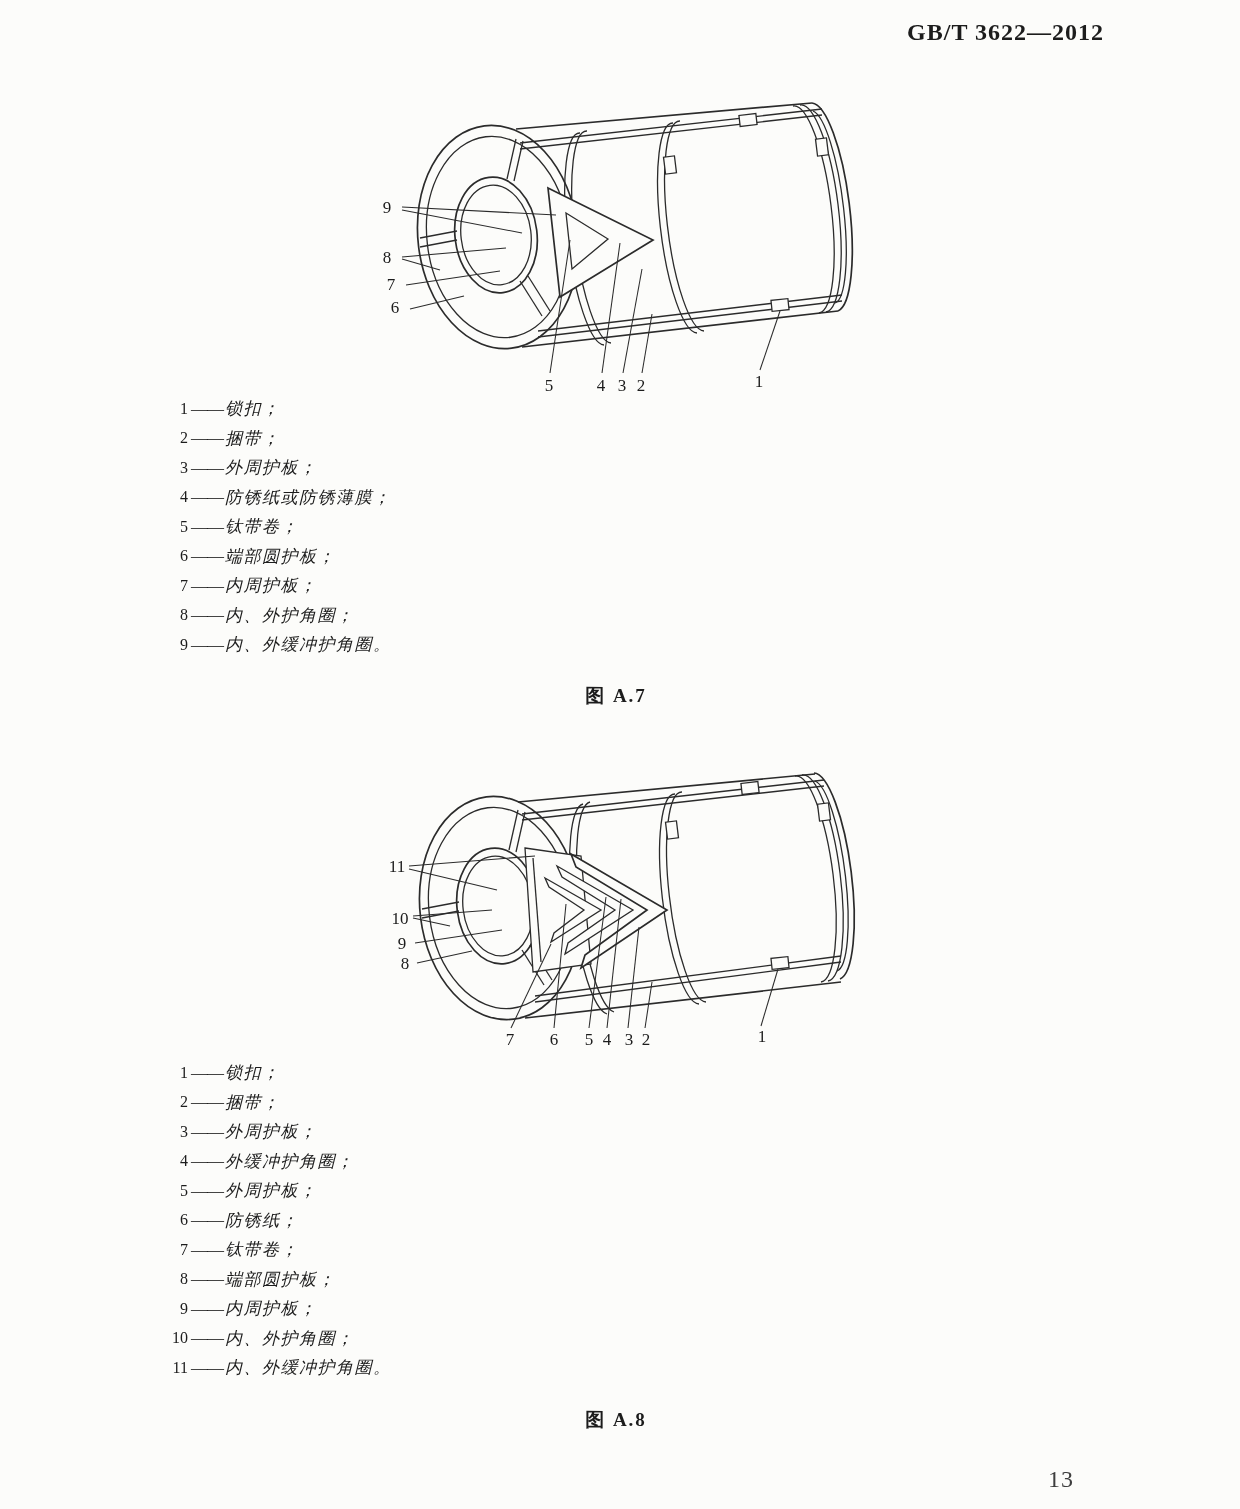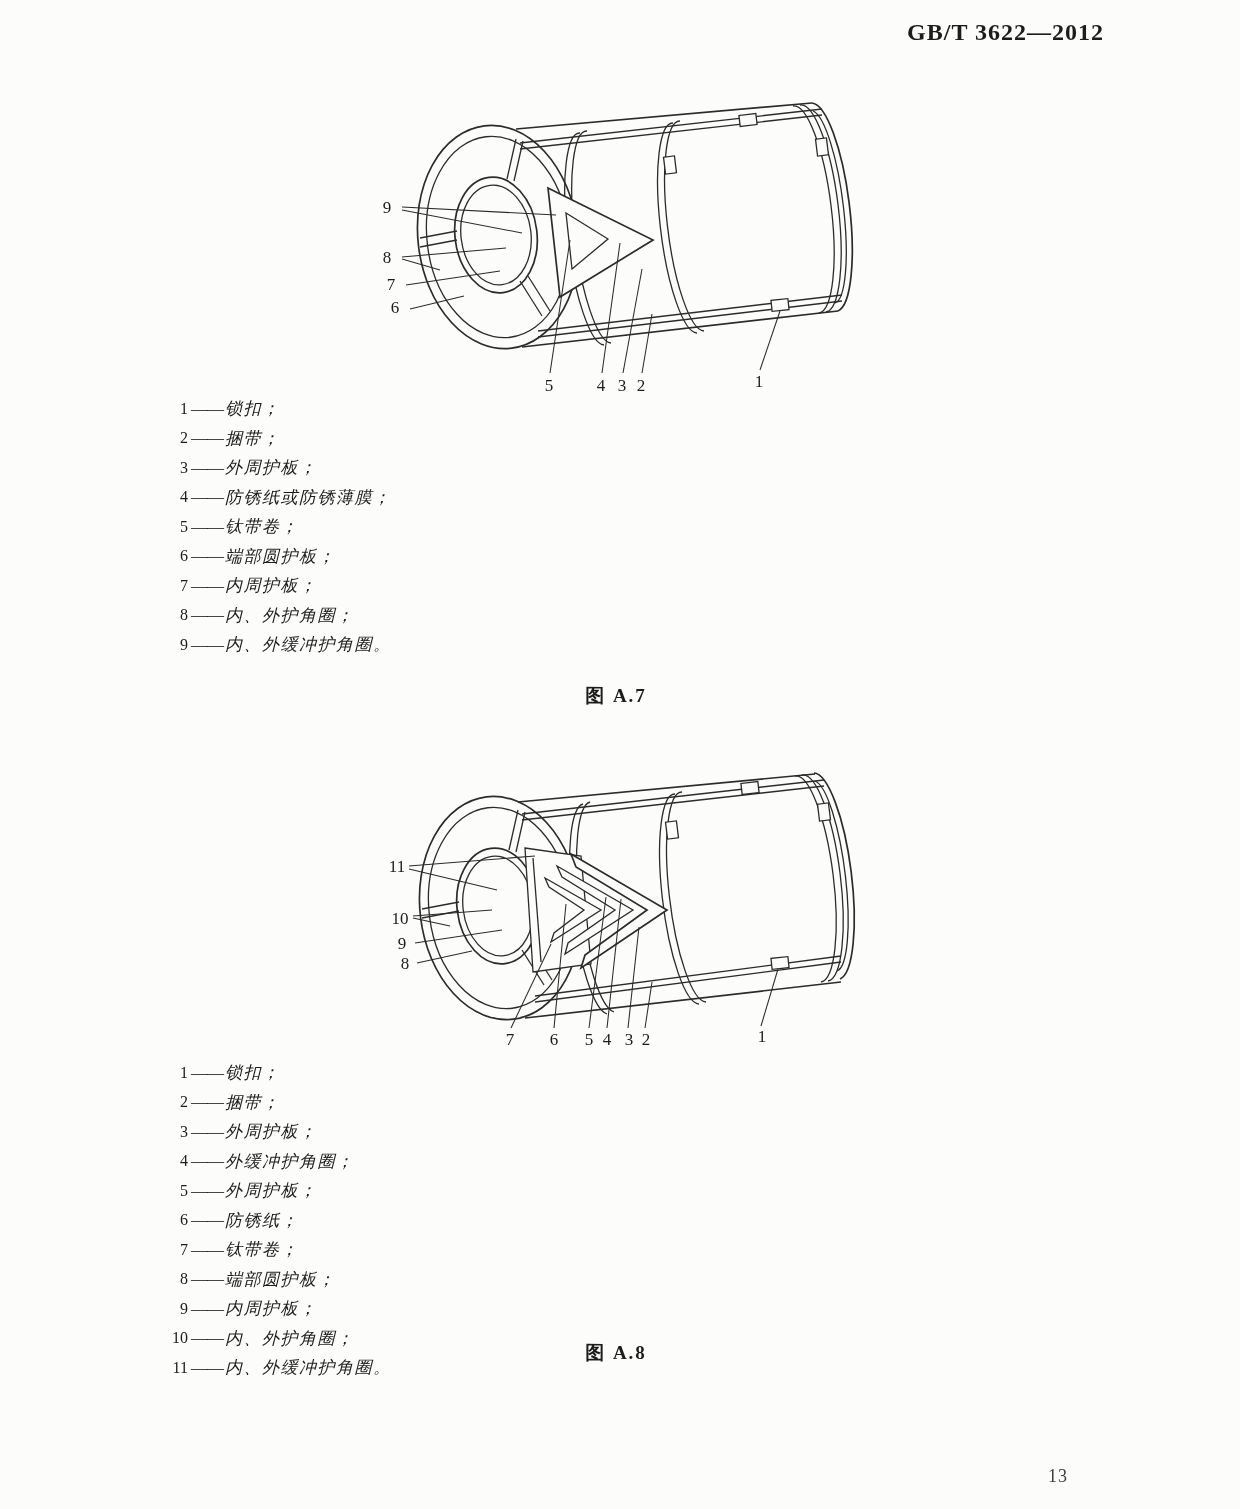--- a/index.html
+++ b/index.html
@@ -26,24 +26,24 @@
     font-size:17px;white-space:nowrap;
   }
   .legend-num{display:inline-block;width:32px;text-align:right;font-size:16px;}
   .legend-dash{display:inline-block;margin:0 2px 0 3px;letter-spacing:-1px;}
   .legend-text{letter-spacing:1.5px;font-style:italic;}
   .fig-caption{
     position:absolute;left:0;width:1232px;text-align:center;
     font-size:19px;font-weight:bold;letter-spacing:2px;
   }
   #caption-a7{top:683px;}
-  #caption-a8{top:1340px;}
+  #caption-a8{top:1407px;}
   .page-number{
     position:absolute;left:1048px;top:1466px;
-    font-size:18px;color:#3e3e3e;letter-spacing:1px;text-align:center;
+    font-size:24px;color:#3e3e3e;letter-spacing:1px;text-align:center;
   }
   
   svg .ln{stroke:#2b2b2b;fill:none;}
   svg .main{stroke-width:1.7;}
   svg .mid{stroke-width:1.3;}
   svg .thin{stroke-width:1.05;}
   svg .fillbg{fill:#fcfcfa;}
   svg text.callout{
     fill:#1c1c1c;font-size:17px;
     font-family:"Liberation Serif","DejaVu Serif",serif;

